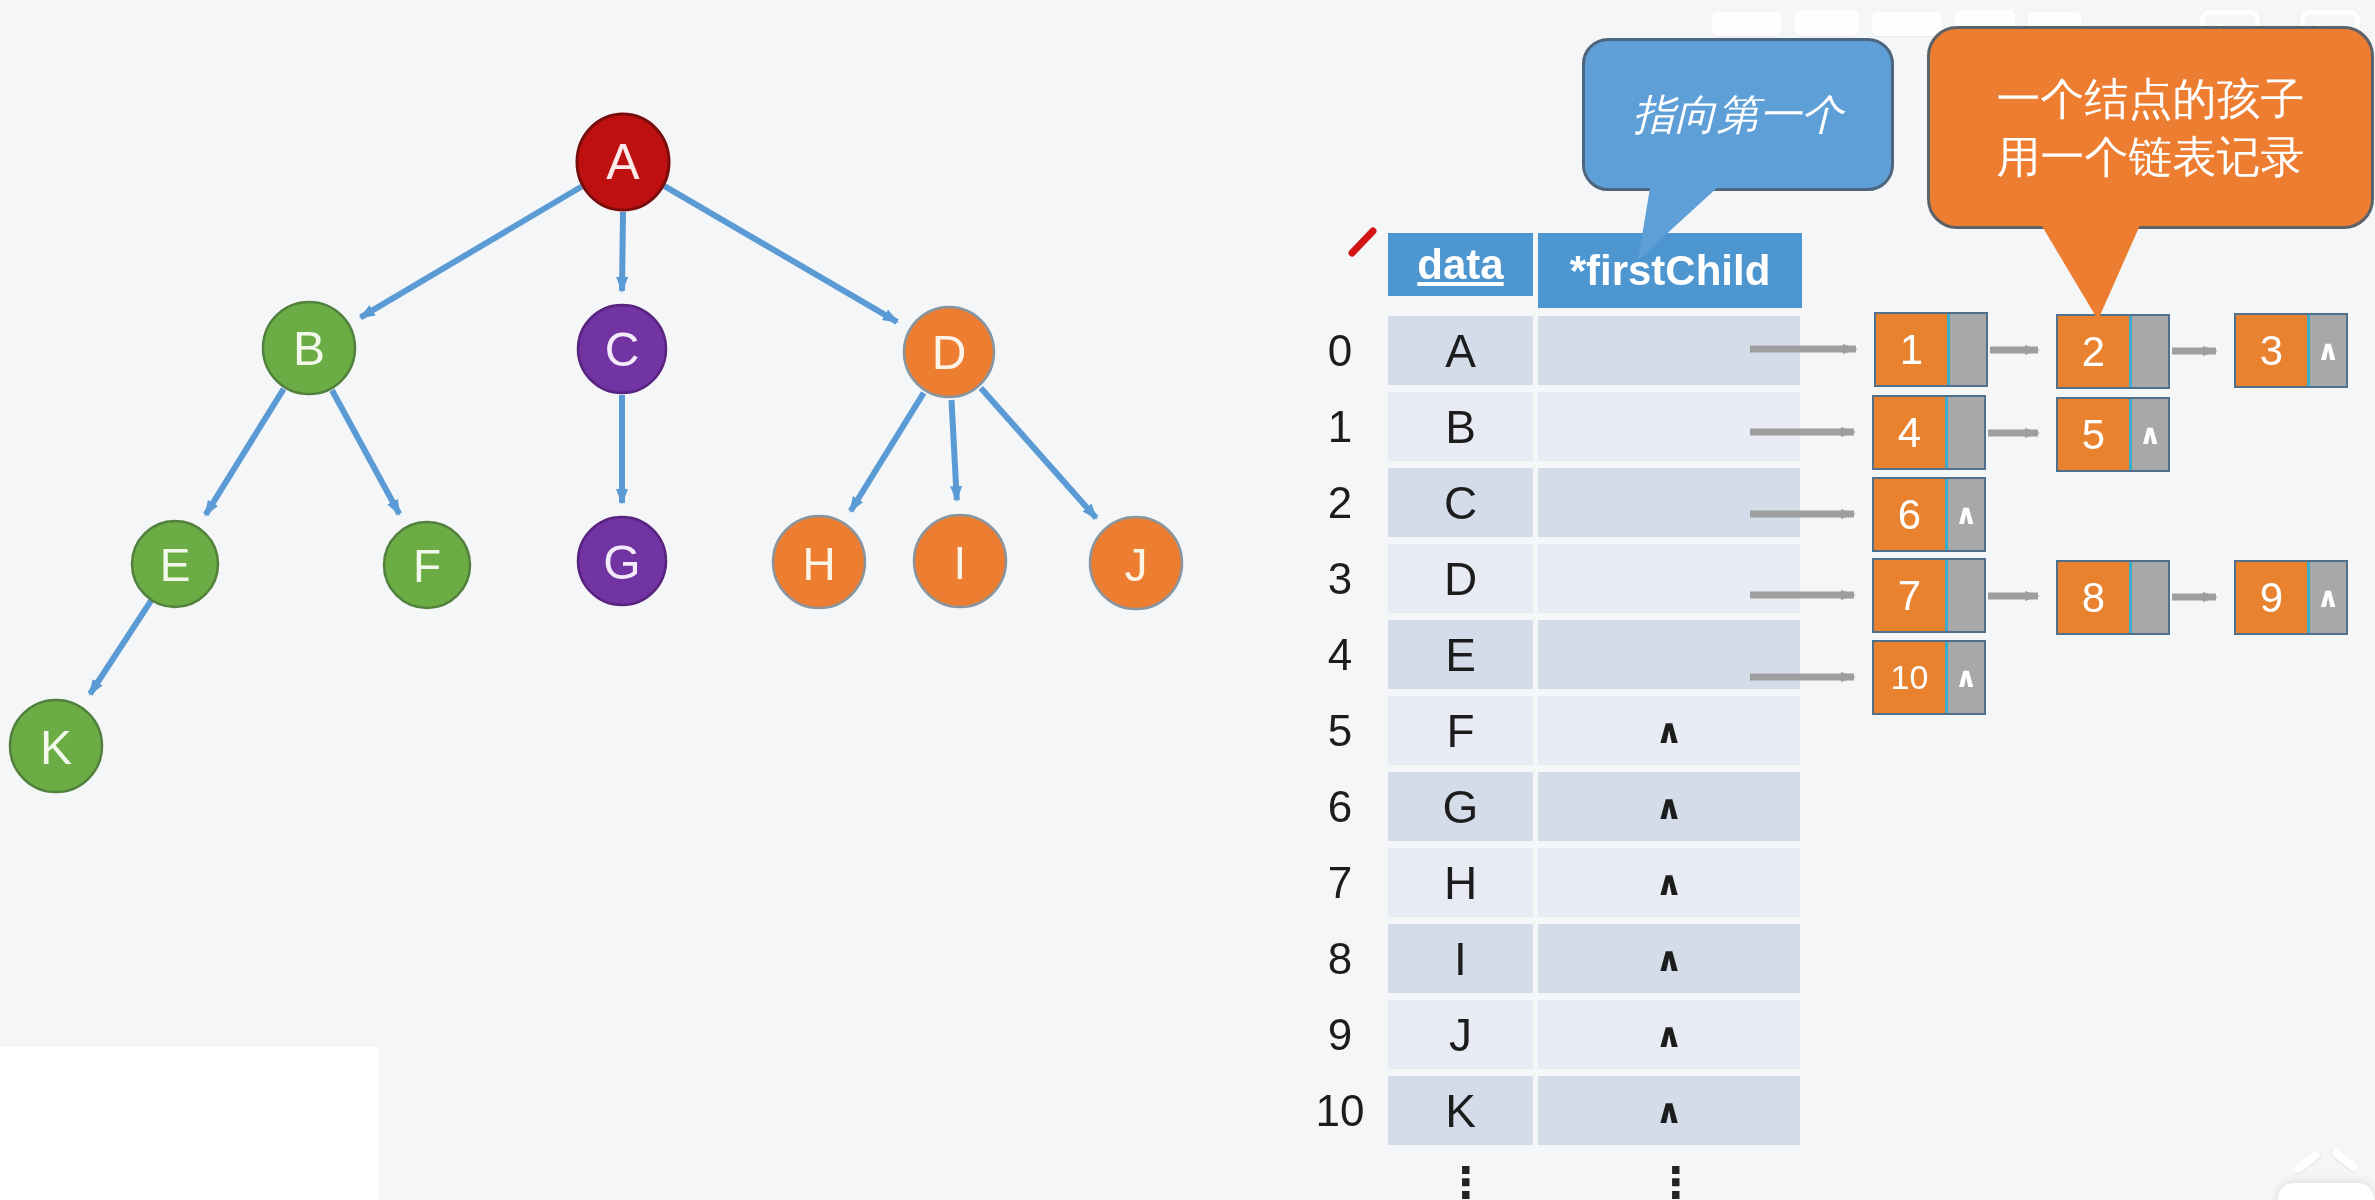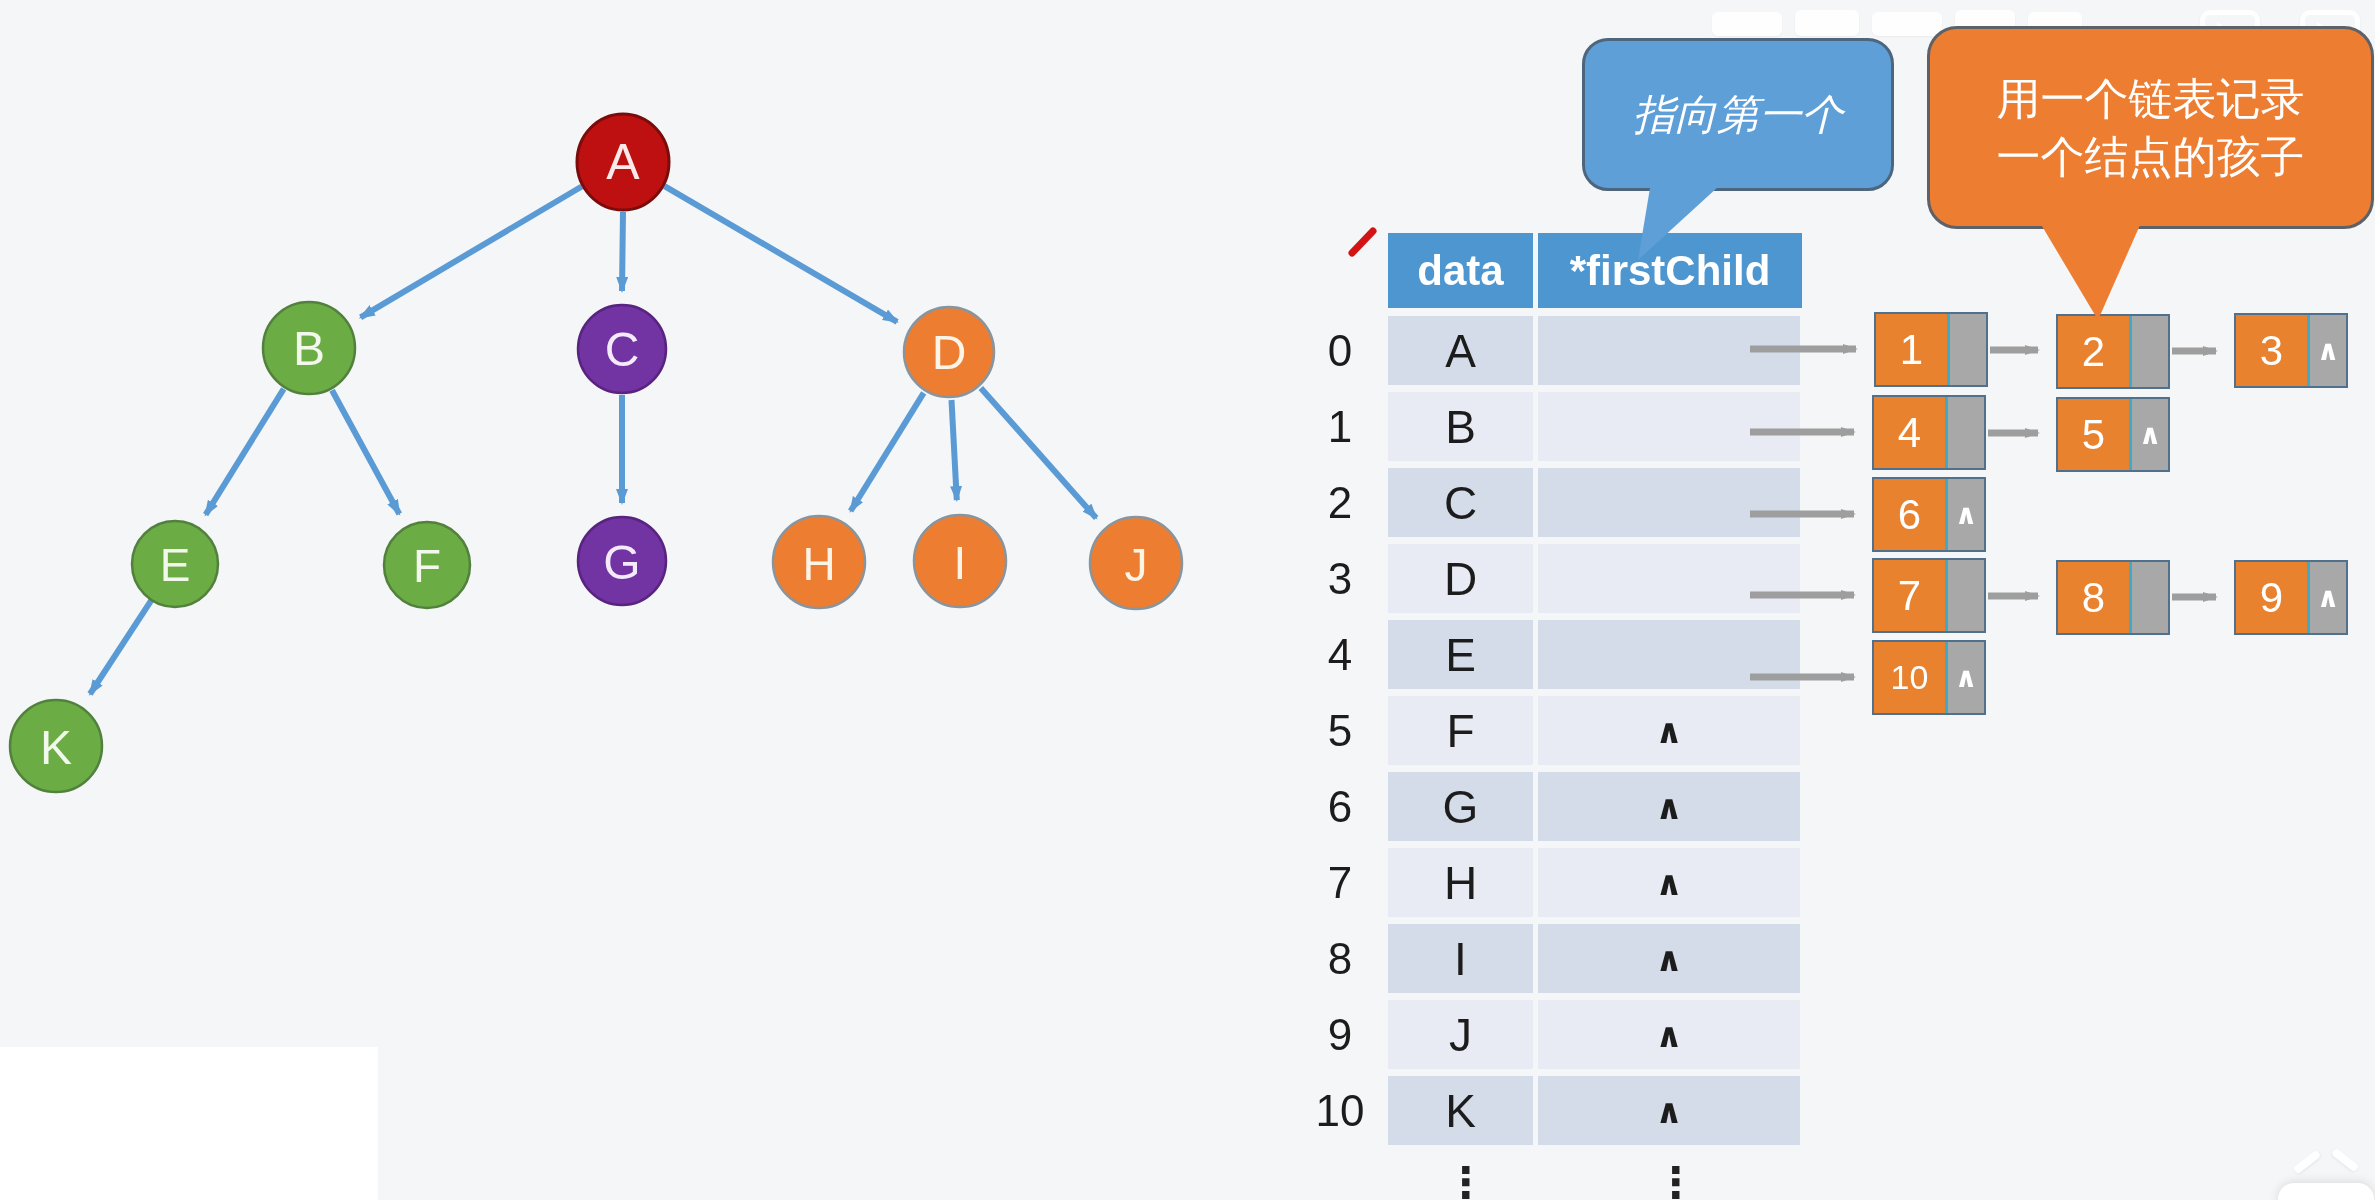--- a/index.html
+++ b/index.html
@@ -92,21 +92,21 @@
     <text x="819" y="580" font-size="46" fill="#fdf4e8">H</text>
     <circle cx="960" cy="561" r="46" fill="#ed7d31" stroke="#88959f" stroke-width="2.5"></circle>
     <text x="960" y="579" font-size="46" fill="#fdf4e8">I</text>
     <circle cx="1136" cy="563" r="46" fill="#ed7d31" stroke="#88959f" stroke-width="2.5"></circle>
     <text x="1136" y="581" font-size="46" fill="#fdf4e8">J</text>
     <circle cx="56" cy="746" r="46" fill="#6bac45" stroke="#52803d" stroke-width="2.5"></circle>
     <text x="56" y="764" font-size="48" fill="#f2f8ec">K</text>
   </g>
 </svg>
 
-<div class="cell hdr" style="left:1388px;top:233px;width:145px;height:75px;">data</div>
+<div class="cell hdr" style="left:1388px;top:233px;width:145px;height:63px;text-decoration:underline;">data</div>
 <div class="cell hdr" style="left:1538px;top:233px;width:264px;height:75px;">*firstChild</div>
 
 <div class="cell idx" style="left:1304px;top:316px;width:72px;height:69px;">0</div>
 <div class="cell row-dark cell-data" style="left:1388px;top:316px;width:145px;height:69px;">A</div>
 <div class="cell row-dark cell-null" style="left:1538px;top:316px;width:262px;height:69px;"></div>
 
 <div class="cell idx" style="left:1304px;top:392px;width:72px;height:69px;">1</div>
 <div class="cell row-light cell-data" style="left:1388px;top:392px;width:145px;height:69px;">B</div>
 <div class="cell row-light cell-null" style="left:1538px;top:392px;width:262px;height:69px;"></div>
 
@@ -191,22 +191,22 @@
 
 <div class="ll-node" style="left:1872px;top:640px;">
   <div class="ll-val small">10</div>
   <div class="ll-ptr">∧</div>
 </div>
 
 <div class="bubble bubble-blue">
   <div>指向第一个</div>
 </div>
 <div class="bubble bubble-orange">
+  <div>一个结点的孩子</div>
   <div>用一个链表记录</div>
-  <div>一个结点的孩子</div>
 </div>
 
 <div class="wm-blob" style="left:1712px;top:12px;width:70px;height:24px;"></div>
 <div class="wm-blob" style="left:1795px;top:10px;width:64px;height:26px;"></div>
 <div class="wm-blob" style="left:1872px;top:12px;width:70px;height:24px;"></div>
 <div class="wm-blob" style="left:1955px;top:10px;width:60px;height:26px;"></div>
 <div class="wm-blob" style="left:2028px;top:12px;width:54px;height:24px;"></div>
 <div class="wm-tv" style="left:2200px;top:10px;">
     <span class="play"></span>
   </div>

